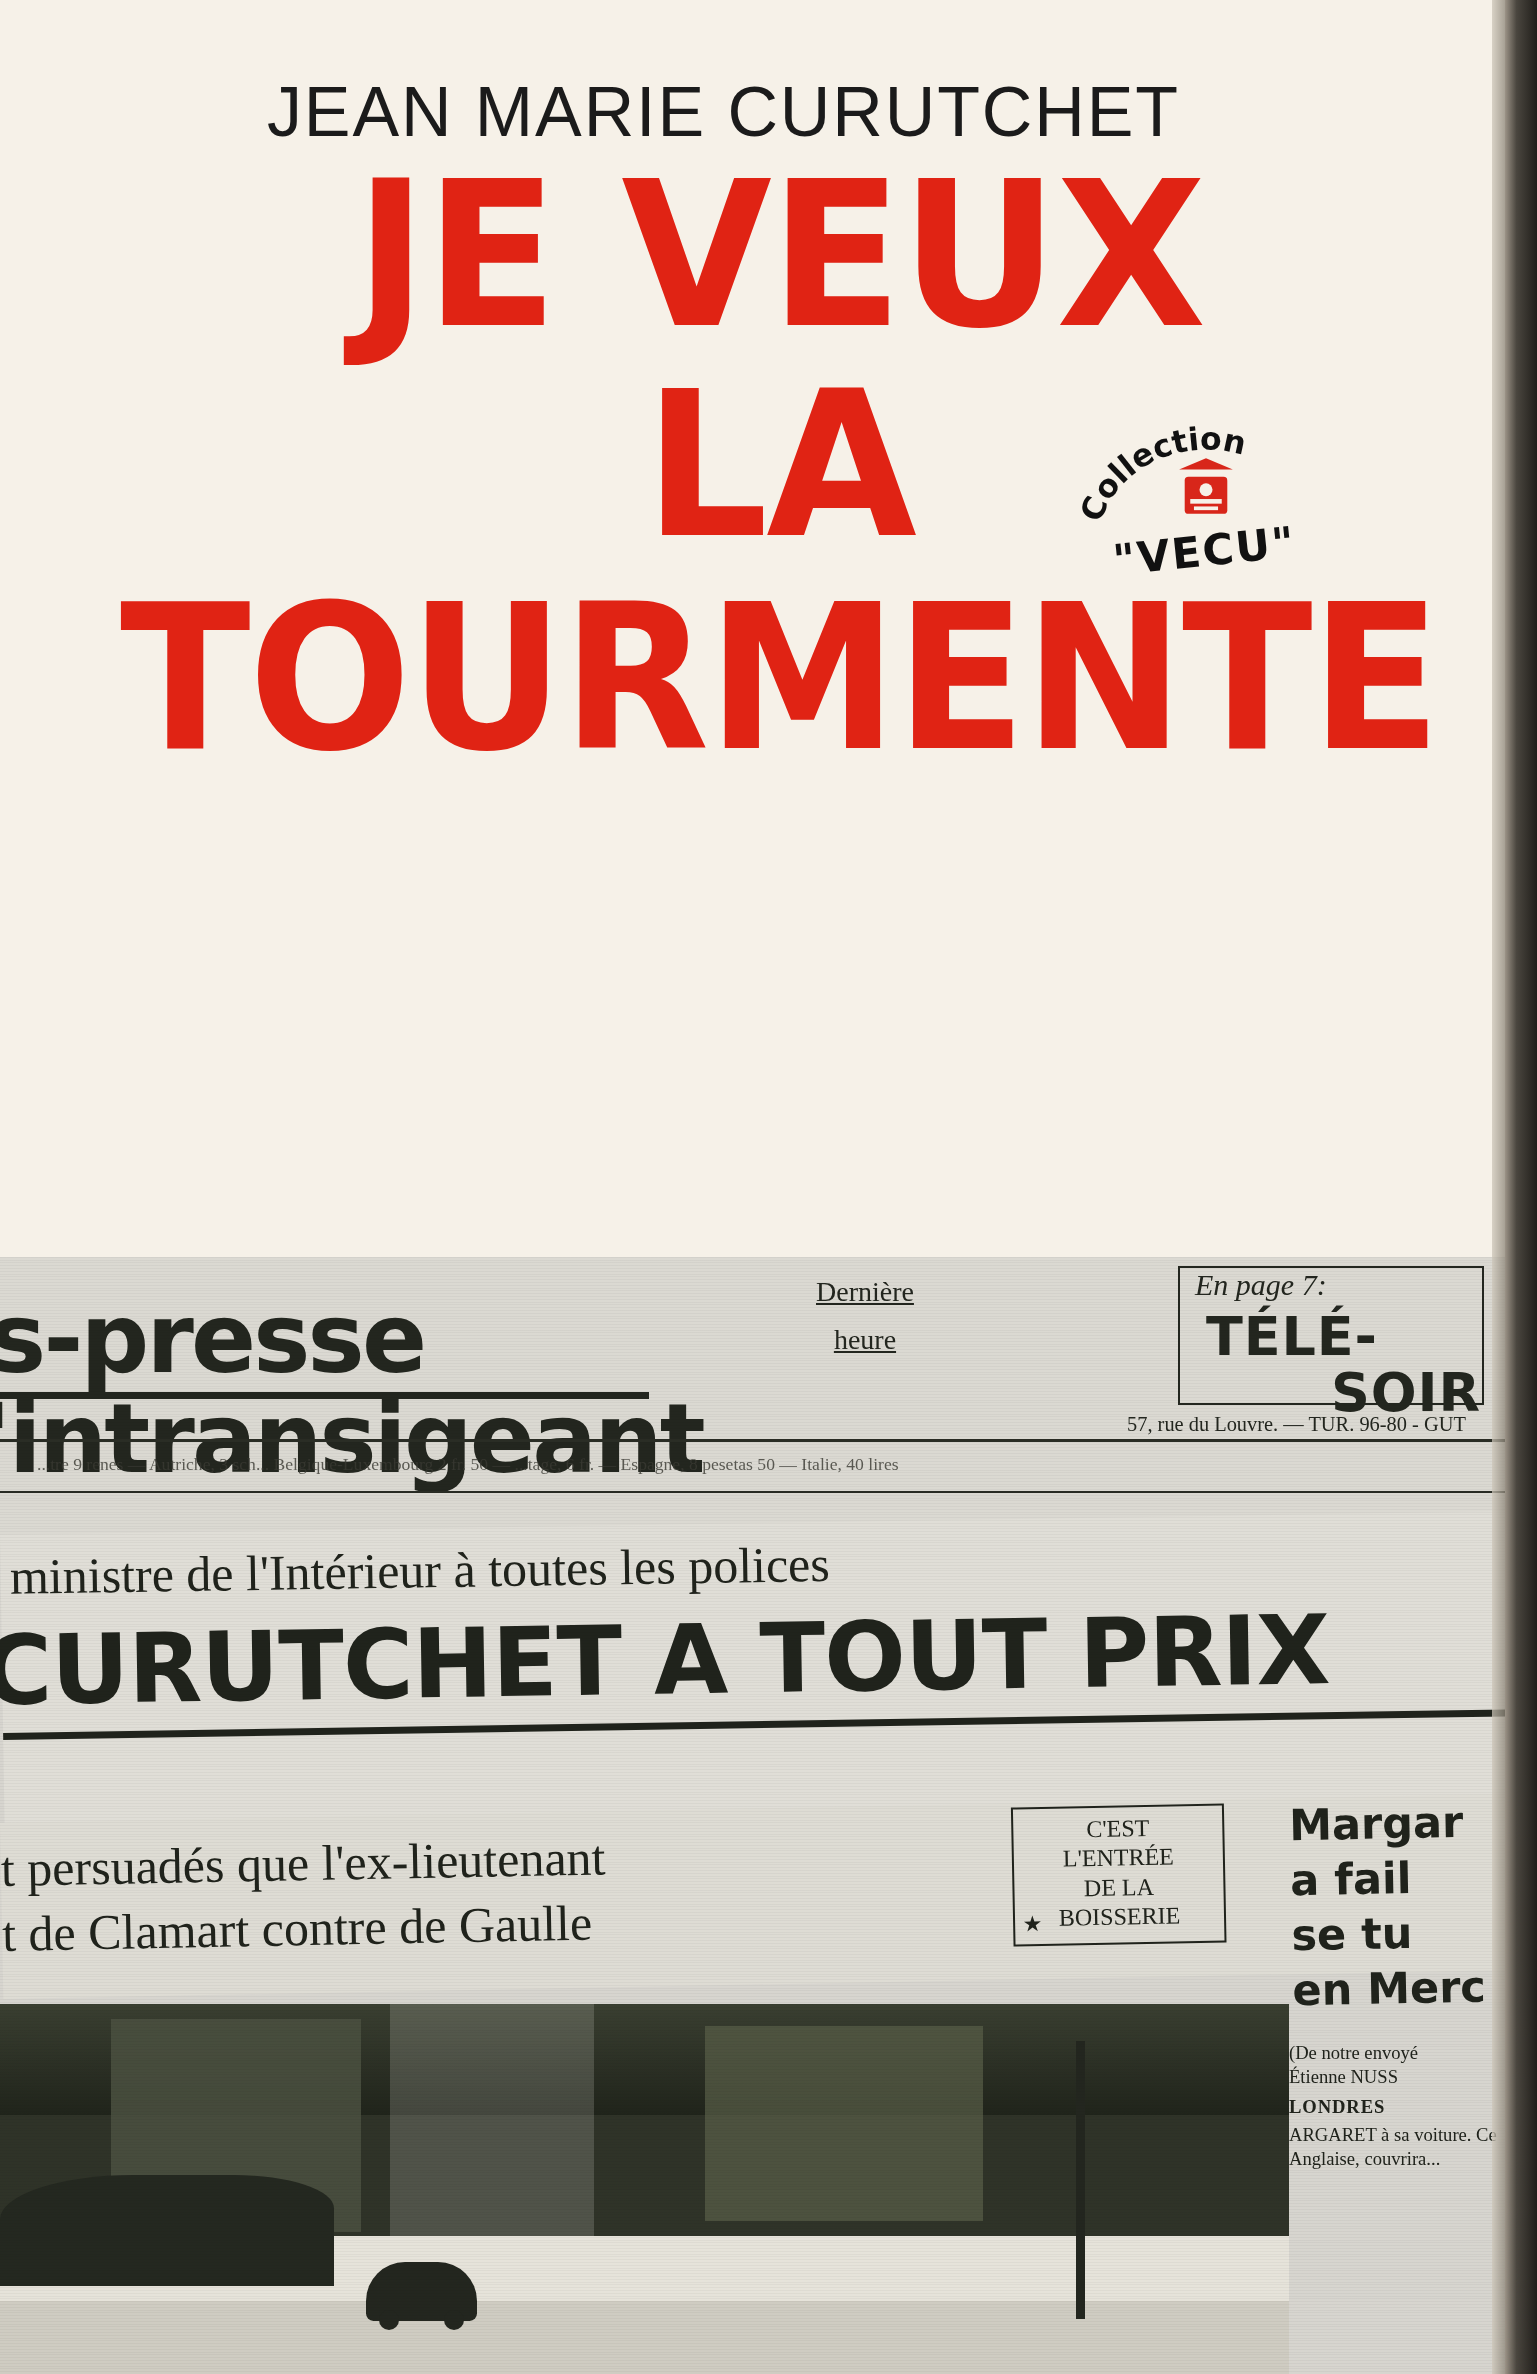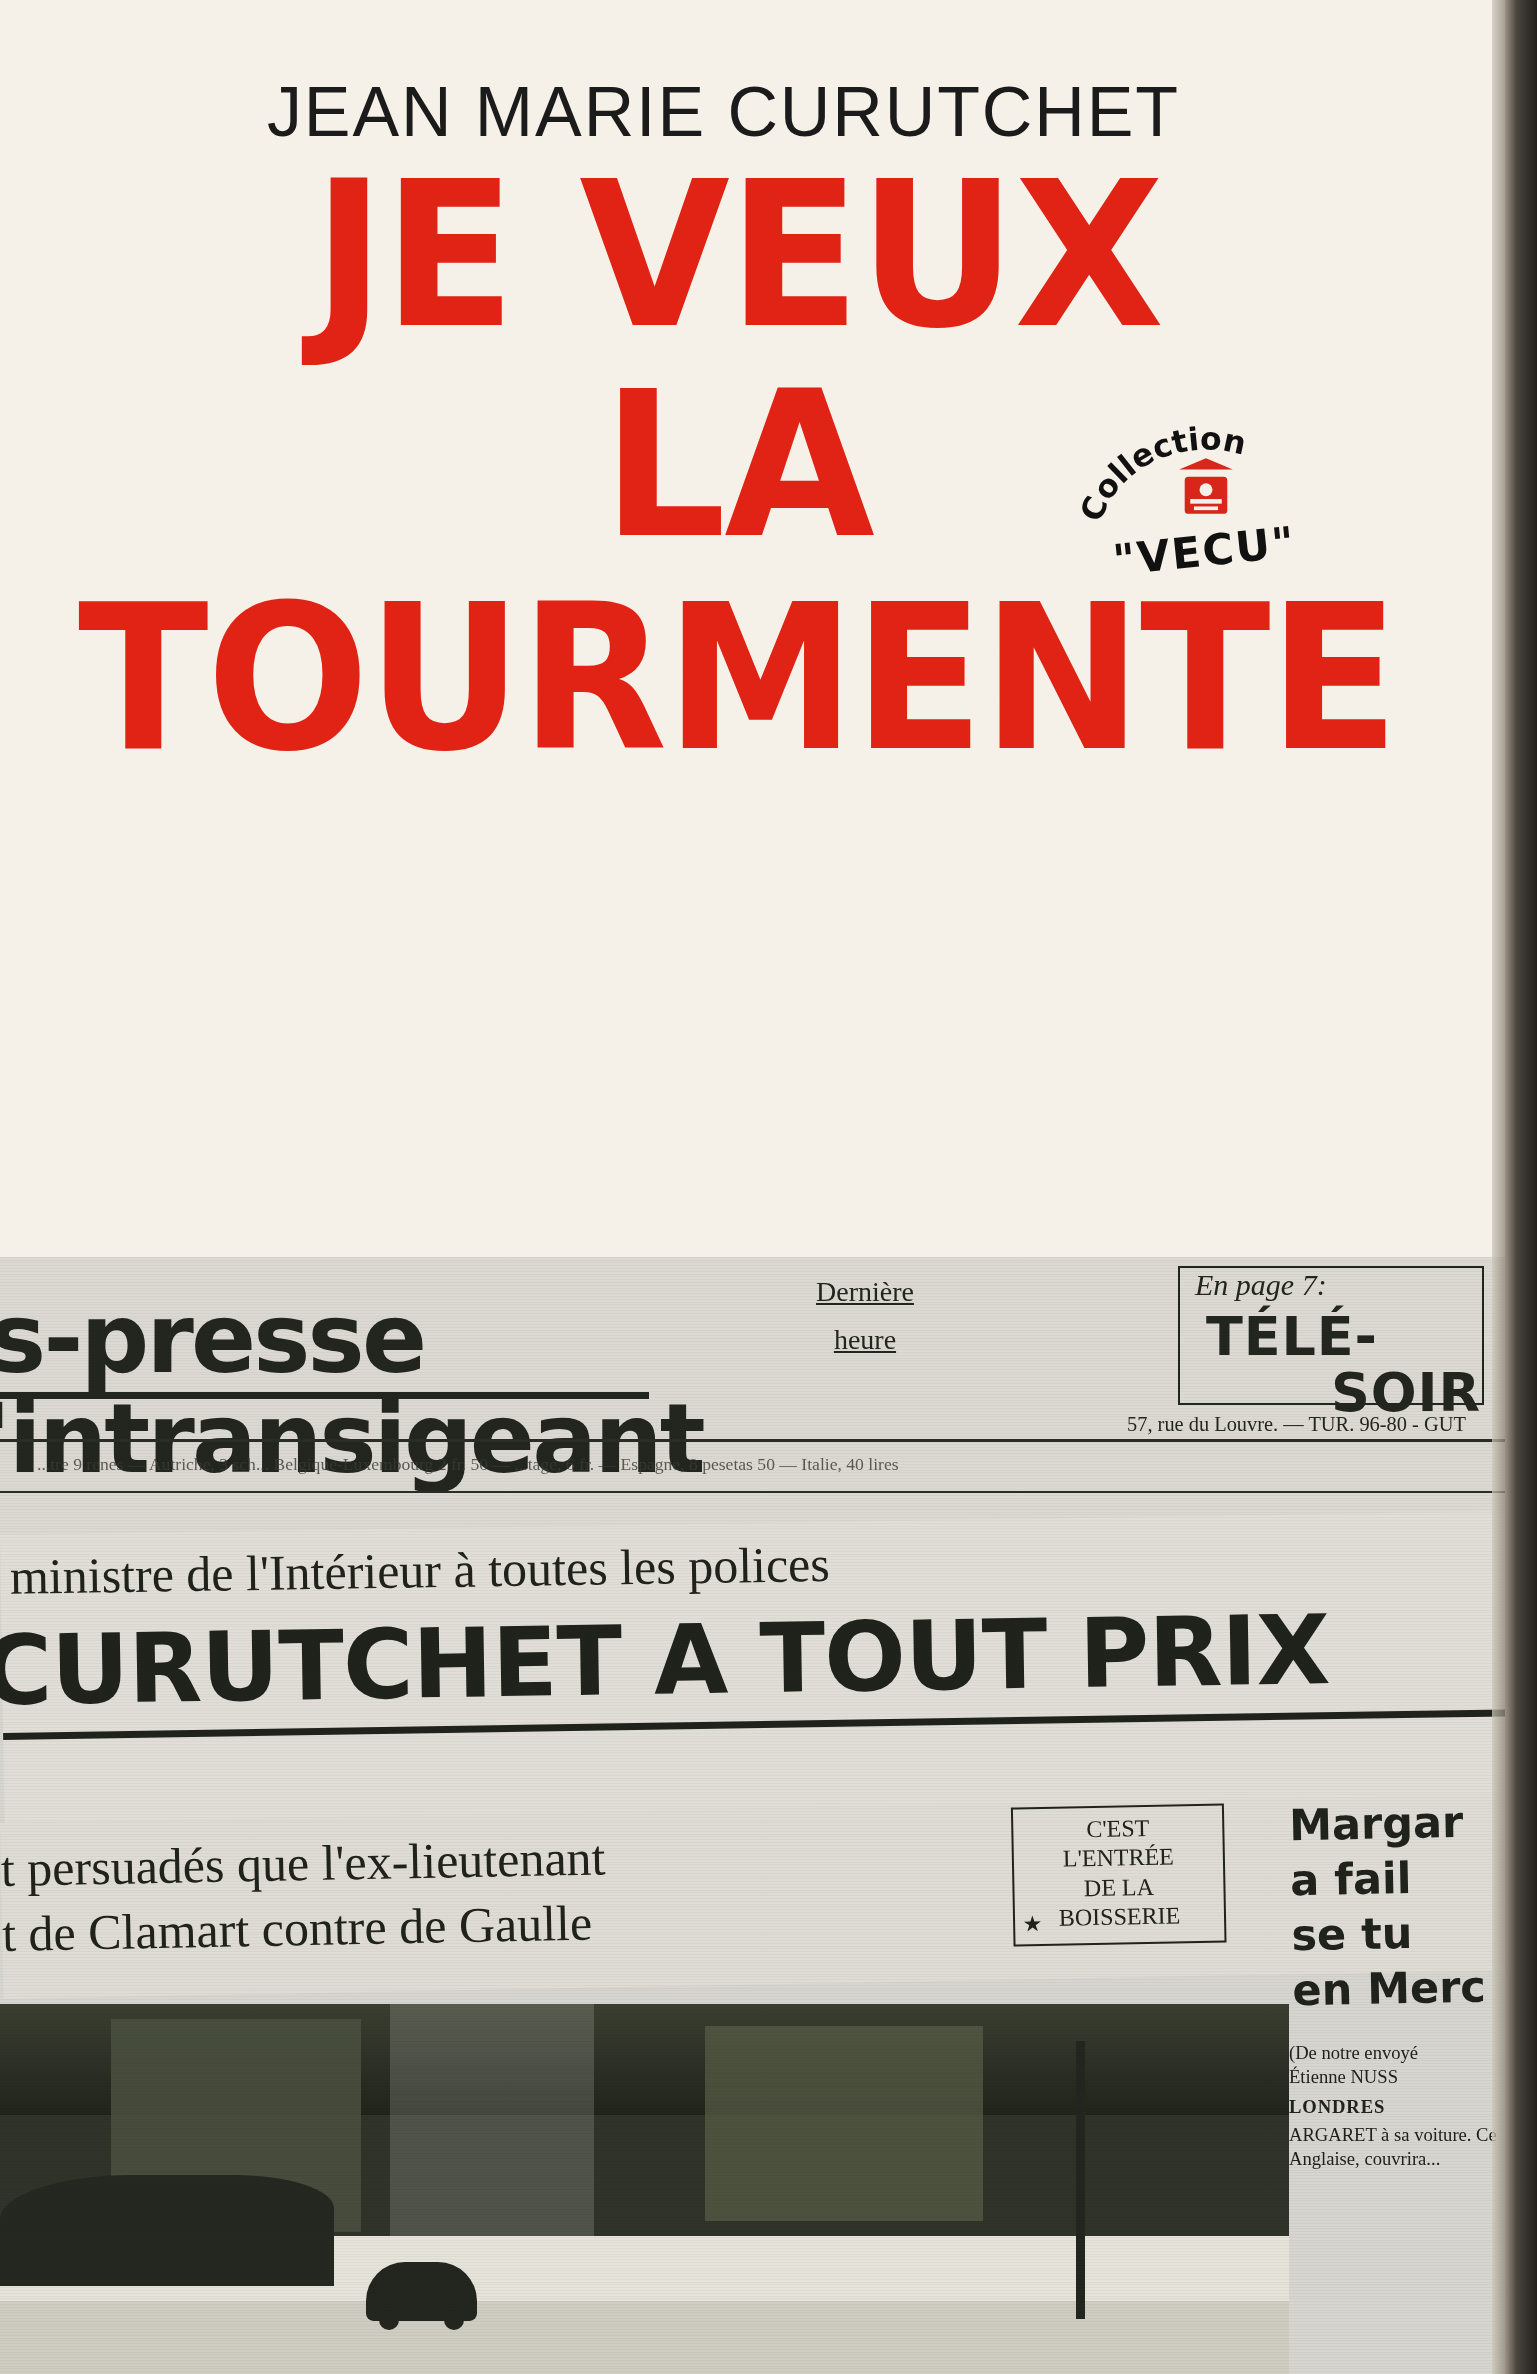--- a/index.html
+++ b/index.html
@@ -81,20 +81,21 @@
     color: #1b1b1b;
     white-space: nowrap;
   }
 
   .title-block {
     position: absolute;
     top: 176px;
     left: 0;
     width: 1475px;
     text-align: center;
+    padding-left: 42px;
   }
   .title-line {
     font-family: "DejaVu Sans", sans-serif;
     font-weight: 900;
     color: #e02314;
     line-height: 0.98;
     letter-spacing: -1.9px;
     margin: 0;
     transform-origin: center;
   }

